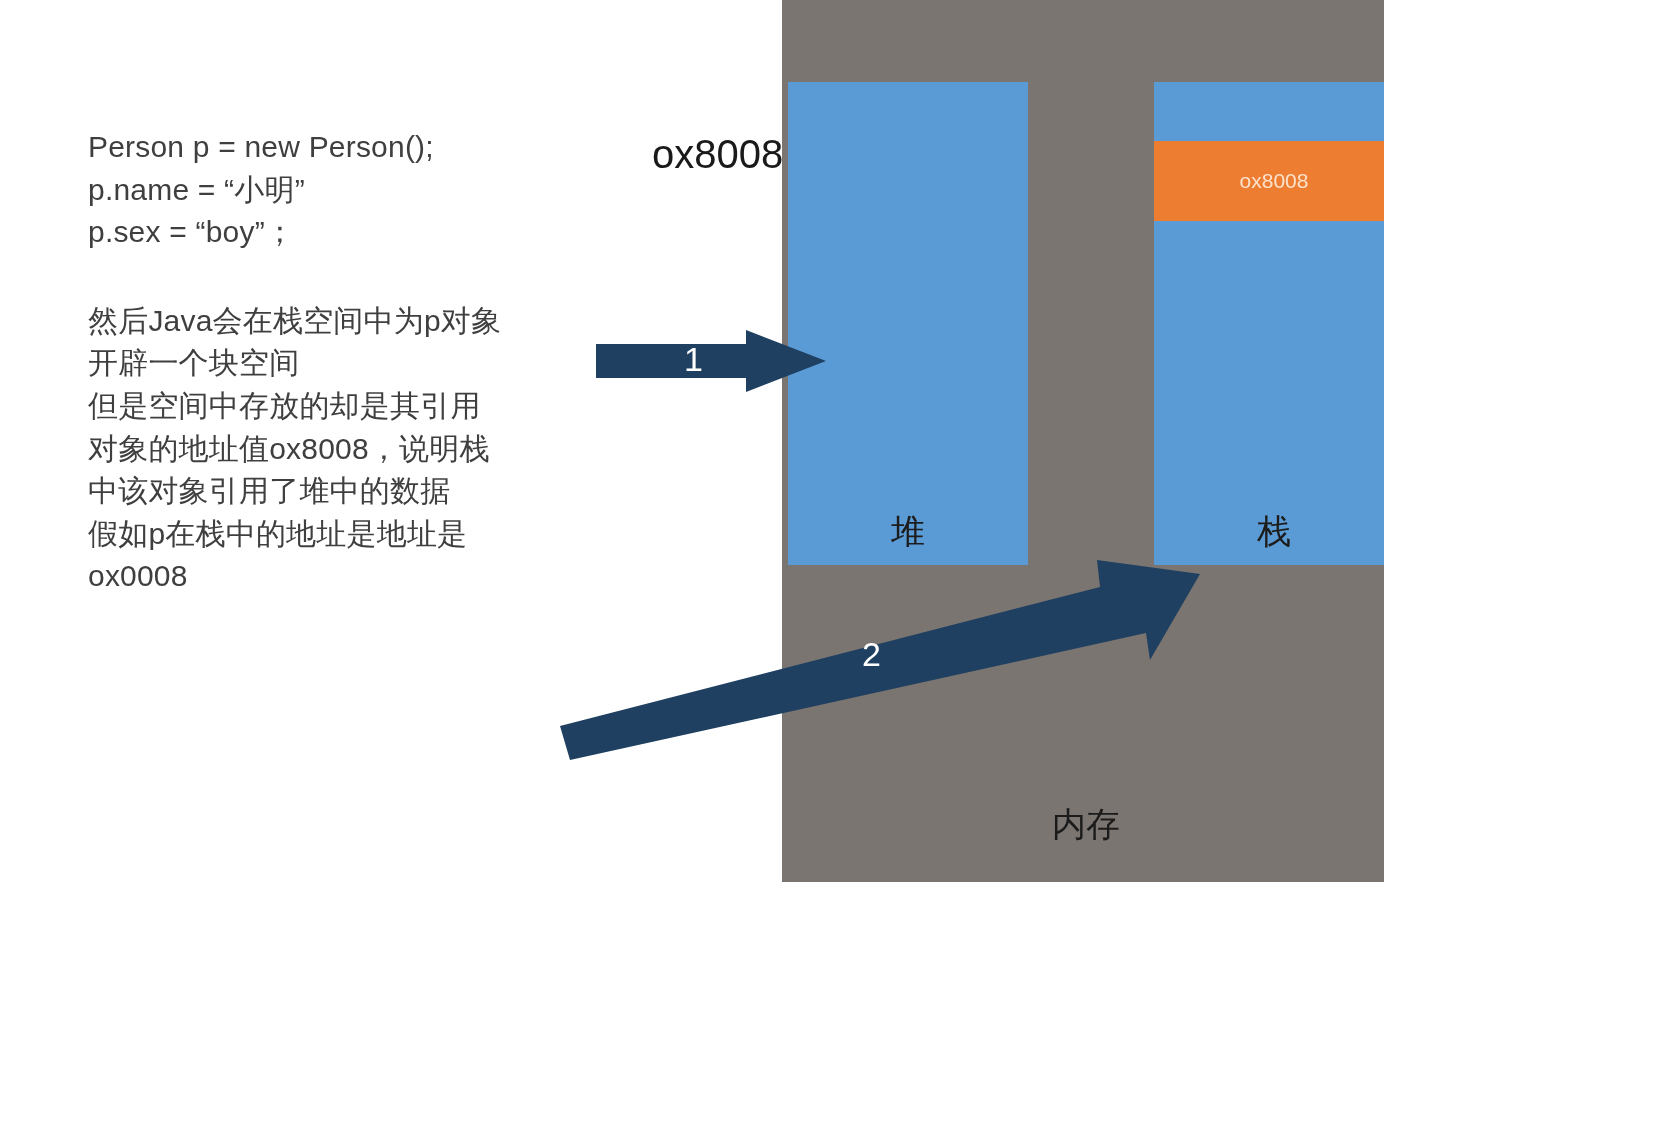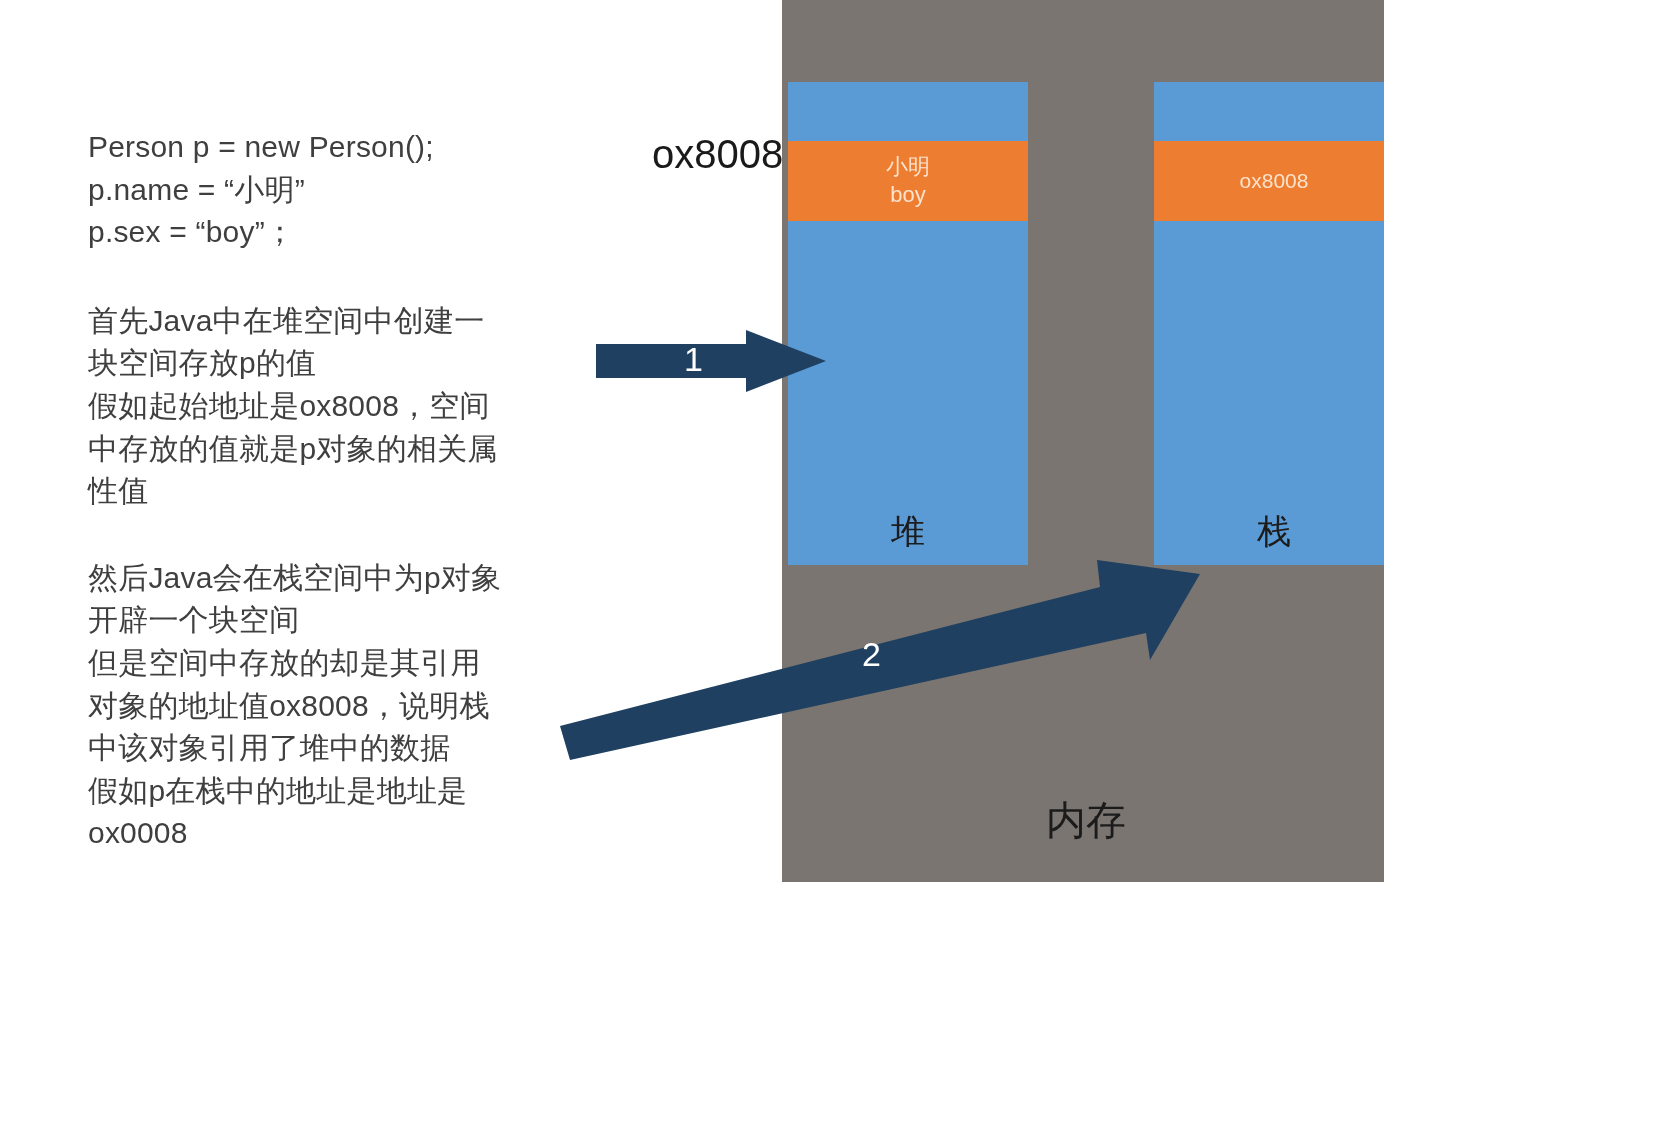--- a/index.html
+++ b/index.html
@@ -53,21 +53,21 @@
     width: 608px;
     height: 882px;
     background: #7b7571;
   }
   #memory-label {
     position: absolute;
     left: 0;
     right: 0;
     bottom: 34px;
     text-align: center;
-    font-size: 40px;
+    font-size: 34px;
     color: #1b1b1b;
     font-family: "Liberation Sans", "DejaVu Sans", sans-serif;
   }
 
   
   .col {
     position: absolute;
     top: 82px;
     width: 240px;
     background: #5b9bd5;
@@ -178,43 +178,34 @@
 <body>
 
 <div id="page">
 
   <div id="left-col">
 
     <div class="para" id="code-block">Person p = new Person();
 p.name =  “小明”
 p.sex =  “boy”；</div>
 
-    <div class="para" id="para-heap">首先Java中在堆空间中创建一
-块空间存放p的值
-假如起始地址是ox8008，空间
-中存放的值就是p对象的相关属
-性值</div>
 
     <div class="para" id="para-stack">然后Java会在栈空间中为p对象
 开辟一个块空间
 但是空间中存放的却是其引用
 对象的地址值ox8008，说明栈
 中该对象引用了堆中的数据
 假如p在栈中的地址是地址是
 ox0008</div>
 
   </div>
 
   <div id="memory">
 
     <div class="col" id="heap-col">
-      <div class="col-band" id="heap-band">
-        <span class="band-text">小明</span>
-        <span class="band-text">boy</span>
-      </div>
       <div class="col-name" id="heap-name">堆</div>
     </div>
 
     <div class="col" id="stack-col">
       <div class="col-band" id="stack-band">
         <span class="band-text">ox8008</span>
       </div>
       <div class="col-name" id="stack-name">栈</div>
     </div>
 

